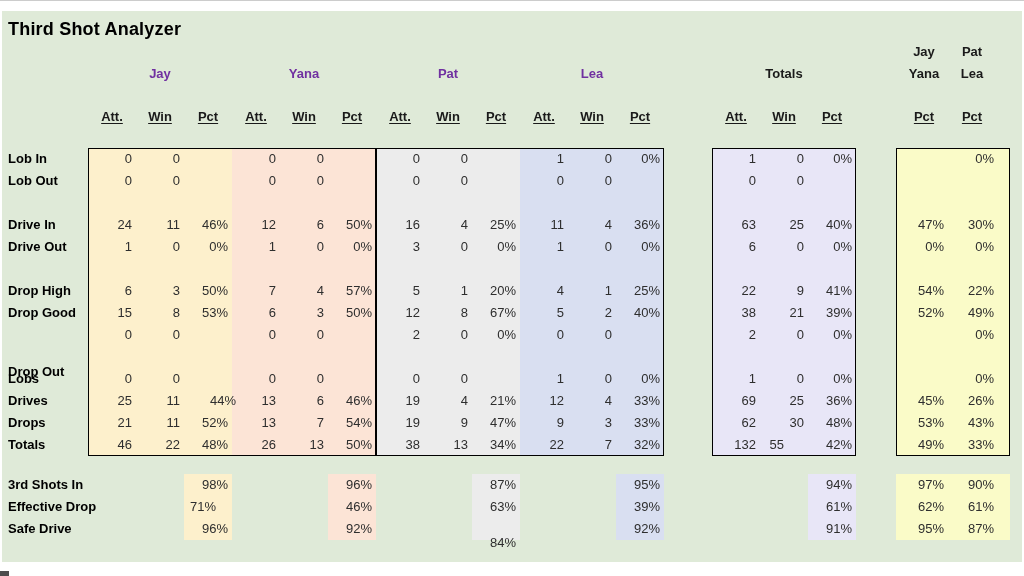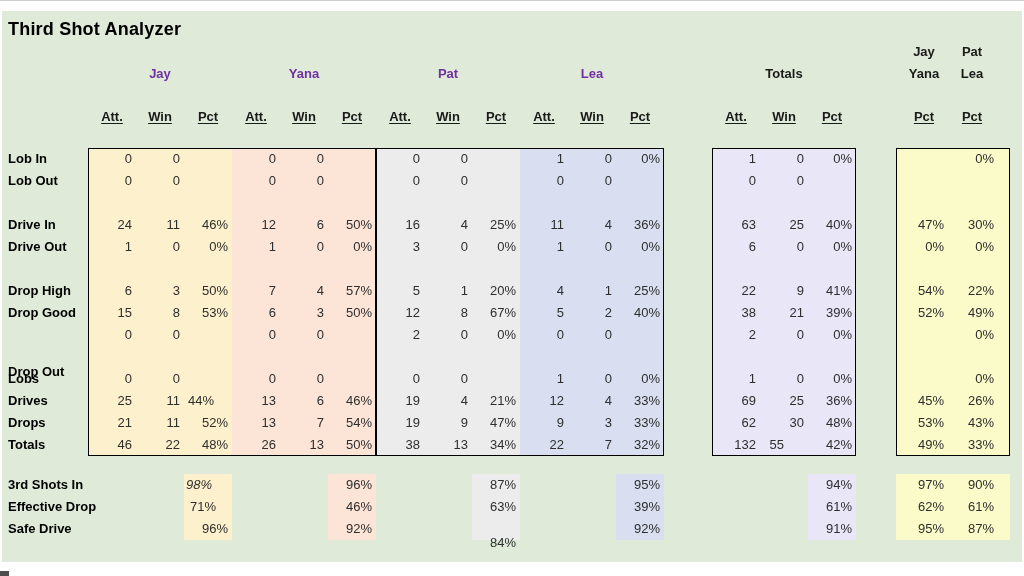--- a/index.html
+++ b/index.html
@@ -190,21 +190,21 @@
       <div class="cell" style="left: 520px; top: 368px; width: 44px;">1</div>
       <div class="cell" style="left: 568px; top: 368px; width: 44px;">0</div>
       <div class="cell" style="left: 616px; top: 368px; width: 44px;">0%</div>
       <div class="cell" style="left: 712px; top: 368px; width: 44px;">1</div>
       <div class="cell" style="left: 760px; top: 368px; width: 44px;">0</div>
       <div class="cell" style="left: 808px; top: 368px; width: 44px;">0%</div>
       <div class="cell" style="left: 950px; top: 368px; width: 44px;">0%</div>
       <div class="rowlabel" style="left: 8px; top: 390px; width: 100px;">Drives</div>
       <div class="cell" style="left: 88px; top: 390px; width: 44px;">25</div>
       <div class="cell" style="left: 136px; top: 390px; width: 44px;">11</div>
-      <div class="cell" style="left: 170px; top: 390px; width: 44px; text-align: right;">44%</div>
+      <div class="cell" style="left: 192px; top: 390px; width: 44px; text-align: right;">44%</div>
       <div class="cell" style="left: 232px; top: 390px; width: 44px;">13</div>
       <div class="cell" style="left: 280px; top: 390px; width: 44px;">6</div>
       <div class="cell" style="left: 328px; top: 390px; width: 44px;">46%</div>
       <div class="cell" style="left: 376px; top: 390px; width: 44px;">19</div>
       <div class="cell" style="left: 424px; top: 390px; width: 44px;">4</div>
       <div class="cell" style="left: 472px; top: 390px; width: 44px;">21%</div>
       <div class="cell" style="left: 520px; top: 390px; width: 44px;">12</div>
       <div class="cell" style="left: 568px; top: 390px; width: 44px;">4</div>
       <div class="cell" style="left: 616px; top: 390px; width: 44px;">33%</div>
       <div class="cell" style="left: 712px; top: 390px; width: 44px;">69</div>
@@ -248,21 +248,21 @@
       <div class="cell" style="left: 808px; top: 434px; width: 44px;">42%</div>
       <div class="cell" style="left: 900px; top: 434px; width: 44px;">49%</div>
       <div class="cell" style="left: 950px; top: 434px; width: 44px;">33%</div>
       <div class="patch" style="left: 184px; top: 474px; width: 48px; height: 66px; background: rgb(253, 240, 204);"></div>
       <div class="patch" style="left: 328px; top: 474px; width: 48px; height: 66px; background: rgb(252, 228, 214);"></div>
       <div class="patch" style="left: 472px; top: 474px; width: 48px; height: 66px; background: rgb(236, 236, 236);"></div>
       <div class="patch" style="left: 616px; top: 474px; width: 48px; height: 66px; background: rgb(217, 223, 241);"></div>
       <div class="patch" style="left: 808px; top: 474px; width: 48px; height: 66px; background: rgb(232, 230, 247);"></div>
       <div class="patch" style="left: 896px; top: 474px; width: 114px; height: 66px; background: rgb(250, 251, 200);"></div>
       <div class="rowlabel" style="left: 8px; top: 474px; width: 140px;">3rd Shots In</div>
-      <div class="cell" style="left: 168px; top: 474px; width: 44px; font-style: italic;">98%</div>
+      <div class="cell" style="left: 184px; top: 474px; width: 44px;">98%</div>
       <div class="cell" style="left: 328px; top: 474px; width: 44px;">96%</div>
       <div class="cell" style="left: 472px; top: 474px; width: 44px;">87%</div>
       <div class="cell" style="left: 616px; top: 474px; width: 44px;">95%</div>
       <div class="cell" style="left: 808px; top: 474px; width: 44px;">94%</div>
       <div class="cell" style="left: 900px; top: 474px; width: 44px;">97%</div>
       <div class="cell" style="left: 950px; top: 474px; width: 44px;">90%</div>
       <div class="rowlabel" style="left: 8px; top: 496px; width: 140px;">Effective Drop</div>
       <div class="cell" style="left: 172px; top: 496px; width: 44px;">71%</div>
       <div class="cell" style="left: 328px; top: 496px; width: 44px;">46%</div>
       <div class="cell" style="left: 472px; top: 496px; width: 44px;">63%</div>

